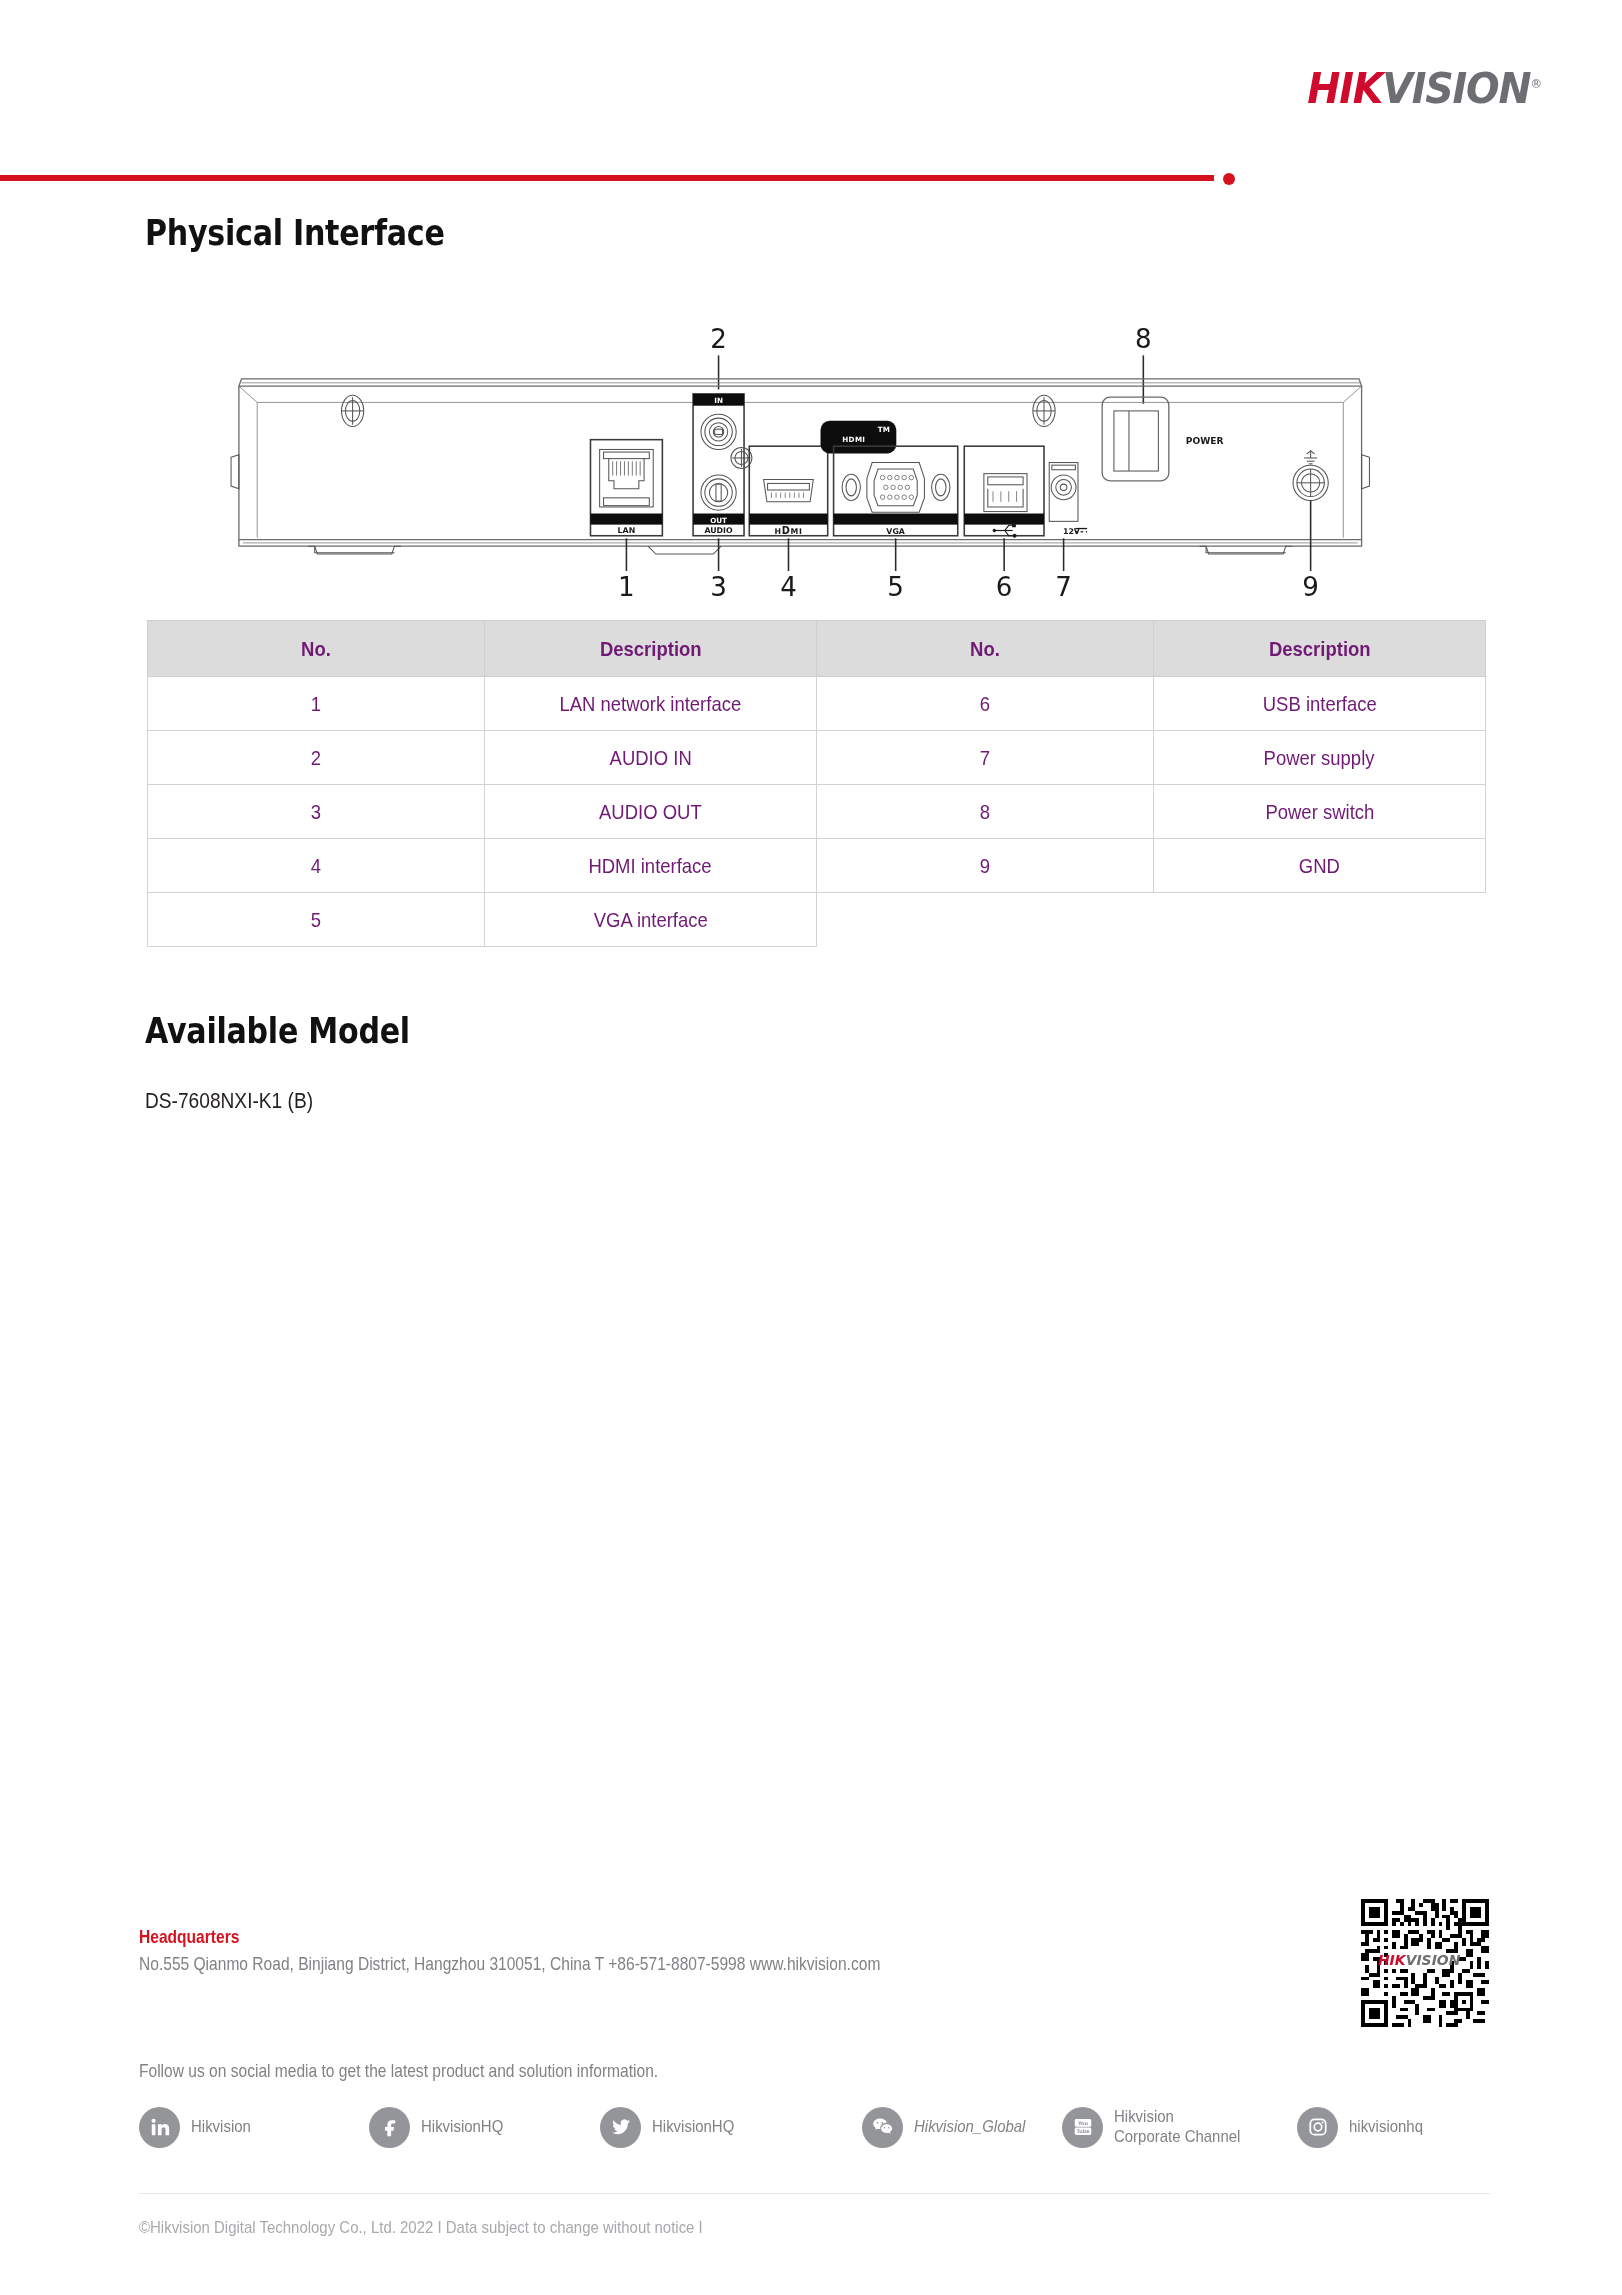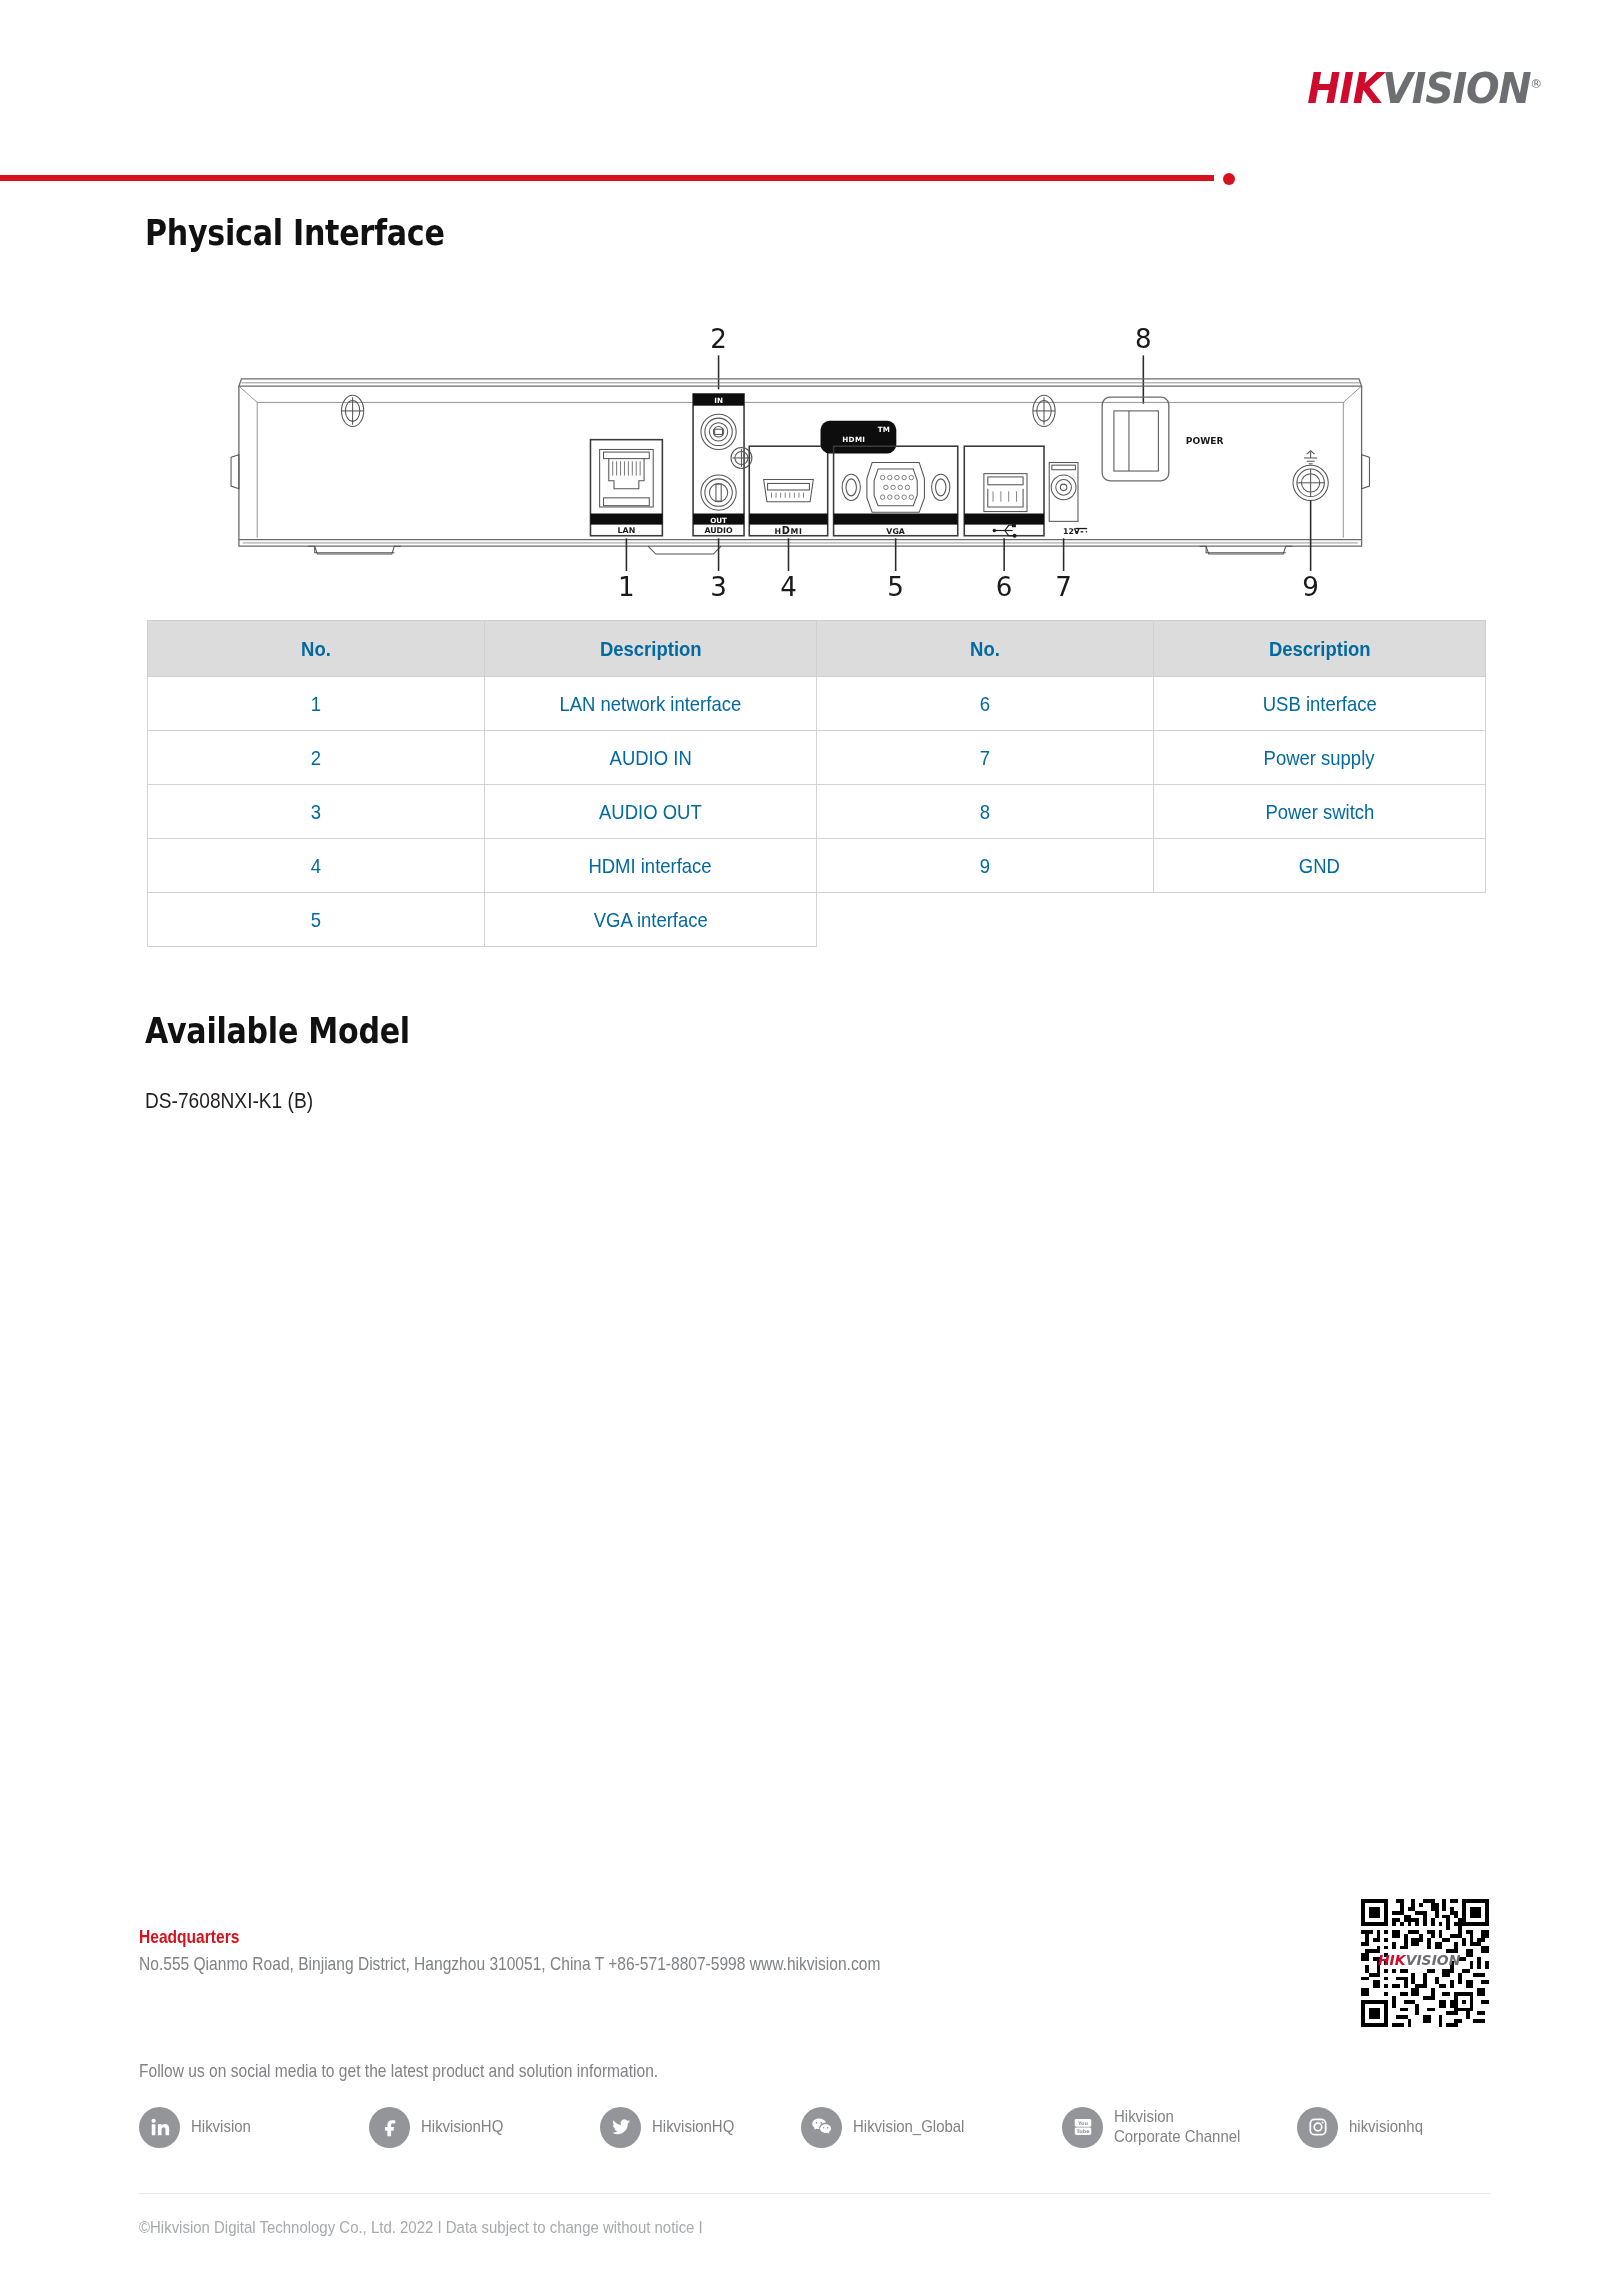--- a/index.html
+++ b/index.html
@@ -71,21 +71,21 @@
     table-layout: fixed;
   }
   #interface-table col.c-no { width: 337px; }
   #interface-table col.c-desc { width: 332px; }
   #interface-table th, #interface-table td {
     border: 1.3px solid #d3d3d3;
     height: 54px;
     text-align: center;
     vertical-align: middle;
     font-size: 21px;
-    color: #0369a1;
+    color: #701a75;
     font-weight: normal;
     padding: 0 20px;
   }
   #interface-table thead th {
     background: #dcdcdc;
     font-weight: bold;
     height: 56px;
     border-color: #cfcfcf;
   }
   #interface-table td.blank {
@@ -672,21 +672,21 @@
 
   <div class="social-item" style="left:461px;">
     <span class="social-badge">
       <svg width="22" height="22" viewBox="0 0 24 24" fill="#ffffff">
         <path d="M22 5.9c-.7.3-1.5.55-2.3.65.83-.5 1.46-1.3 1.76-2.24-.78.46-1.64.8-2.55.98A4 4 0 0 0 11.9 8.9c0 .32.03.62.1.92A11.4 11.4 0 0 1 3.8 4.7a4 4 0 0 0 1.24 5.35c-.65-.02-1.27-.2-1.8-.5v.05a4 4 0 0 0 3.2 3.93c-.6.16-1.2.18-1.8.07a4 4 0 0 0 3.73 2.78A8 8 0 0 1 2 18.05 11.3 11.3 0 0 0 8.1 19.9c7.35 0 11.37-6.1 11.37-11.37l-.01-.52A8 8 0 0 0 22 5.9z"></path>
       </svg>
     </span>
     <span class="social-label">HikvisionHQ</span>
   </div>
 
-  <div class="social-item" style="left:662px;">
+  <div class="social-item" style="left:723px;font-style:italic;">
     <span class="social-badge">
       <svg width="23.6" height="23.6" viewBox="0 0 24 24" fill="#ffffff">
         <path d="M9 3.6c-3.7 0-6.7 2.4-6.7 5.4 0 1.7 1 3.2 2.5 4.2l-.6 1.9 2.2-1.1c.8.23 1.7.35 2.6.35.2 0 .4 0 .6-.02a4.6 4.6 0 0 1-.2-1.3c0-2.8 2.8-5.1 6.2-5.1.2 0 .4 0 .6.02C15.6 5.5 12.6 3.6 9 3.6zm-2.4 3.5a.85.85 0 1 1 0 1.7.85.85 0 0 1 0-1.7zm4.8 0a.85.85 0 1 1 0 1.7.85.85 0 0 1 0-1.7z"></path>
         <path d="M15.9 9.3c-3.1 0-5.6 2-5.6 4.5 0 2.5 2.5 4.5 5.6 4.5.7 0 1.4-.1 2-.3l1.9.95-.5-1.6c1.3-.85 2.2-2.1 2.2-3.55 0-2.5-2.5-4.5-5.6-4.5zm-2 2.9a.72.72 0 1 1 0 1.45.72.72 0 0 1 0-1.45zm4 0a.72.72 0 1 1 0 1.45.72.72 0 0 1 0-1.45z"></path>
       </svg>
     </span>
     <span class="social-label">Hikvision_Global</span>
   </div>
 
   <div class="social-item" style="left:923px;">

